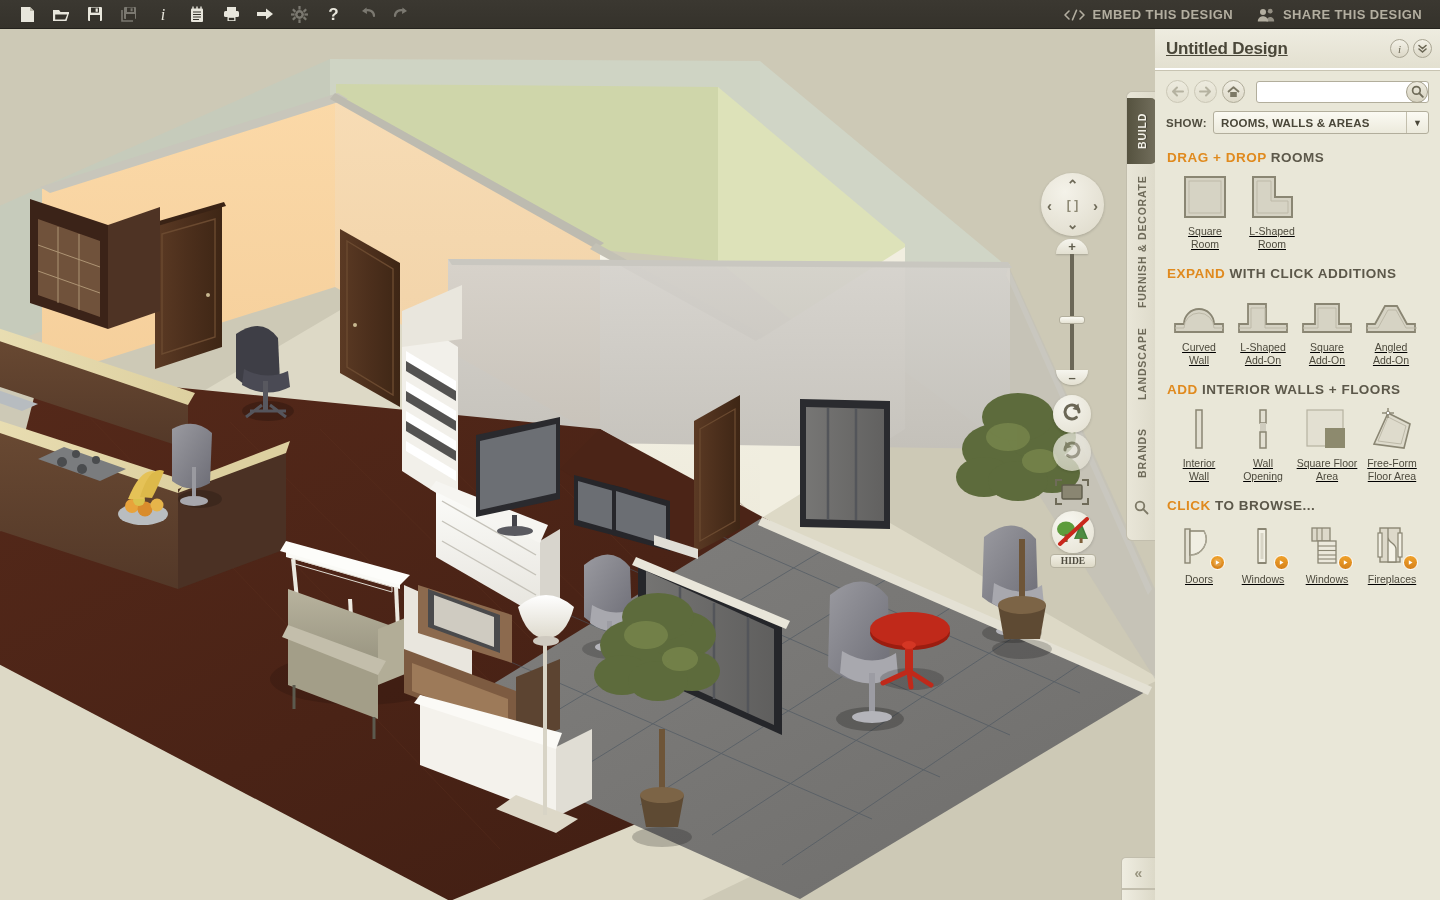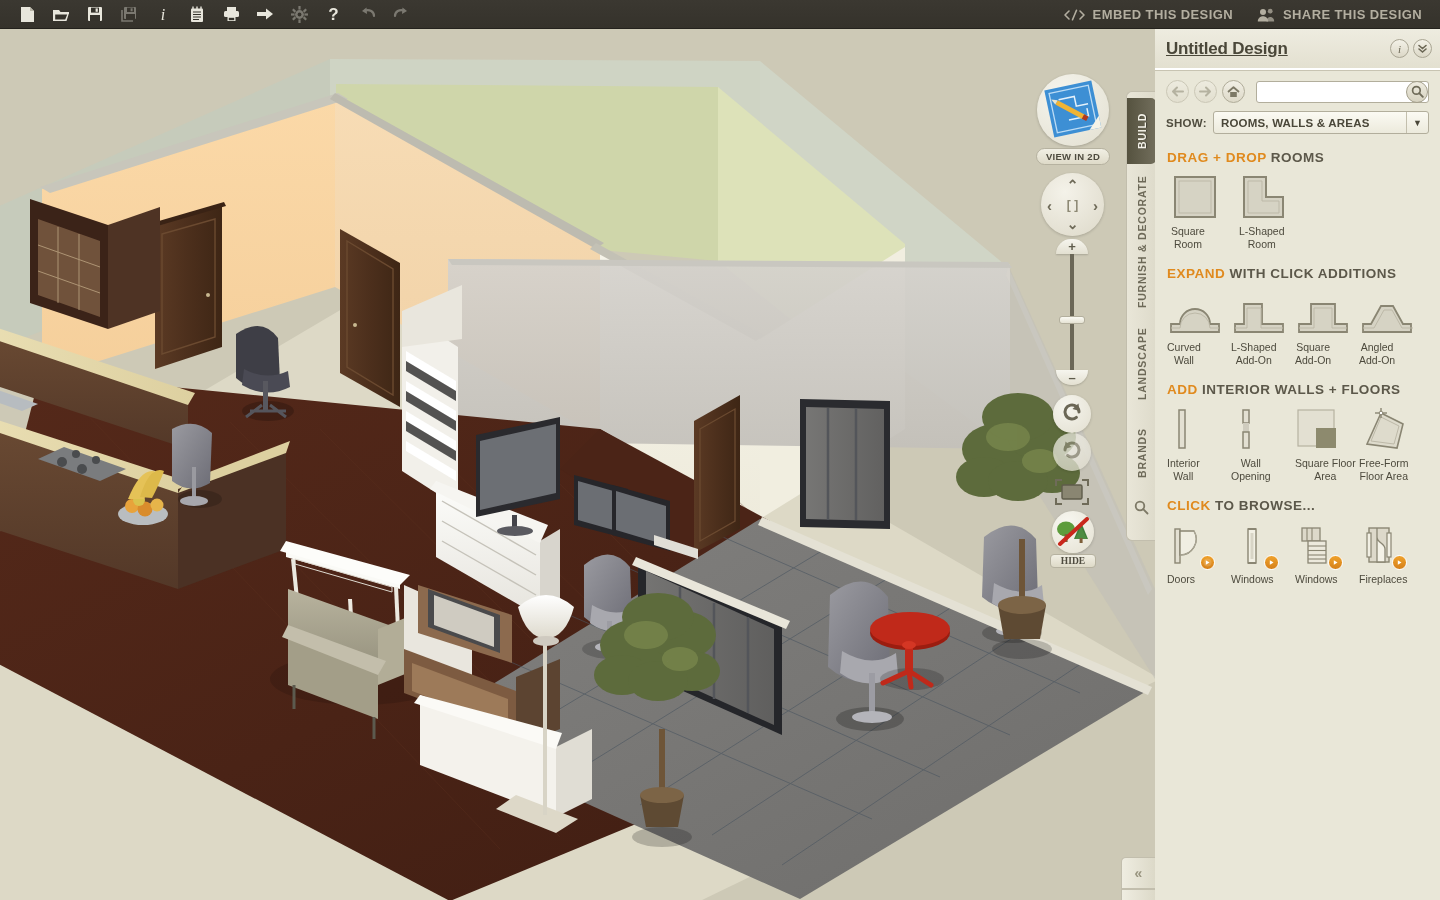--- a/index.html
+++ b/index.html
@@ -272,21 +272,21 @@
   
   .sec { padding: 0 12px; margin-top: 16px; }
   .sec-title {
     font-size: 13.5px; font-weight: bold; letter-spacing: .5px;
     color: #5c584a; margin-bottom: 9px;
   }
   .sec-title em { font-style: normal; color: #e08a1e; }
   .tiles { display: flex; }
   .tile {
     text-align: center; cursor: pointer;
-    display: flex; flex-direction: column; align-items: flex-start;
+    display: flex; flex-direction: column; align-items: center; text-decoration: underline;
   }
   .tile .art {
     height: 46px; display: flex; align-items: flex-end; justify-content: center;
     position: relative;
   }
   .tile .cap {
     font-size: 10.5px; color: #4d4a3d; line-height: 12.5px;
     margin-top: 5px; white-space: pre-line;
   }
   .badge {
@@ -774,38 +774,20 @@
     </g>
     <g fill="#7c8a4e" opacity=".7">
       <ellipse cx="646" cy="606" rx="22" ry="14"></ellipse>
           <ellipse cx="680" cy="630" rx="18" ry="12"></ellipse>
     </g>
     <path d="M640 766 h44 l-6 32 h-32z" fill="#5e4a33"></path>
     <ellipse cx="662" cy="766" rx="22" ry="8" fill="#7c6446"></ellipse>
   </svg>
   </div>
 
-  <div id="view2d">
-    <div class="disc">
-      <svg width="64" height="62" viewBox="0 0 64 62">
-        <g transform="rotate(-12 32 31)">
-          <rect x="8" y="6" width="48" height="48" fill="#3d8fd4"></rect>
-          <rect x="12" y="10" width="40" height="40" fill="none" stroke="#bcdcf5" stroke-width="1.3"></rect>
-          <path d="M20 18h16v10h12M26 40h20v-8" stroke="#e4f1fb" stroke-width="1.5" fill="none"></path>
-          <path d="M56 42 56 54 44 54z" fill="#f4f2e7"></path>
-          <g transform="rotate(40 30 30)">
-            <rect x="14" y="28" width="32" height="5" rx="1" fill="#f0b434"></rect>
-            <path d="M14 28 L8 30.5 L14 33z" fill="#e9e4cf"></path>
-            <rect x="44" y="28" width="5" height="5" fill="#b1391f"></rect>
-          </g>
-        </g>
-      </svg>
-    </div>
-    <div class="lbl">VIEW IN 2D</div>
-  </div>
 
   <div id="pandisc">
     <span class="up">⌃</span>
     <span class="dn">⌄</span>
     <span class="lf">‹</span>
     <span class="rt">›</span>
     <span class="ct">[ ]</span>
   </div>
 
   <div id="zoomslider">

